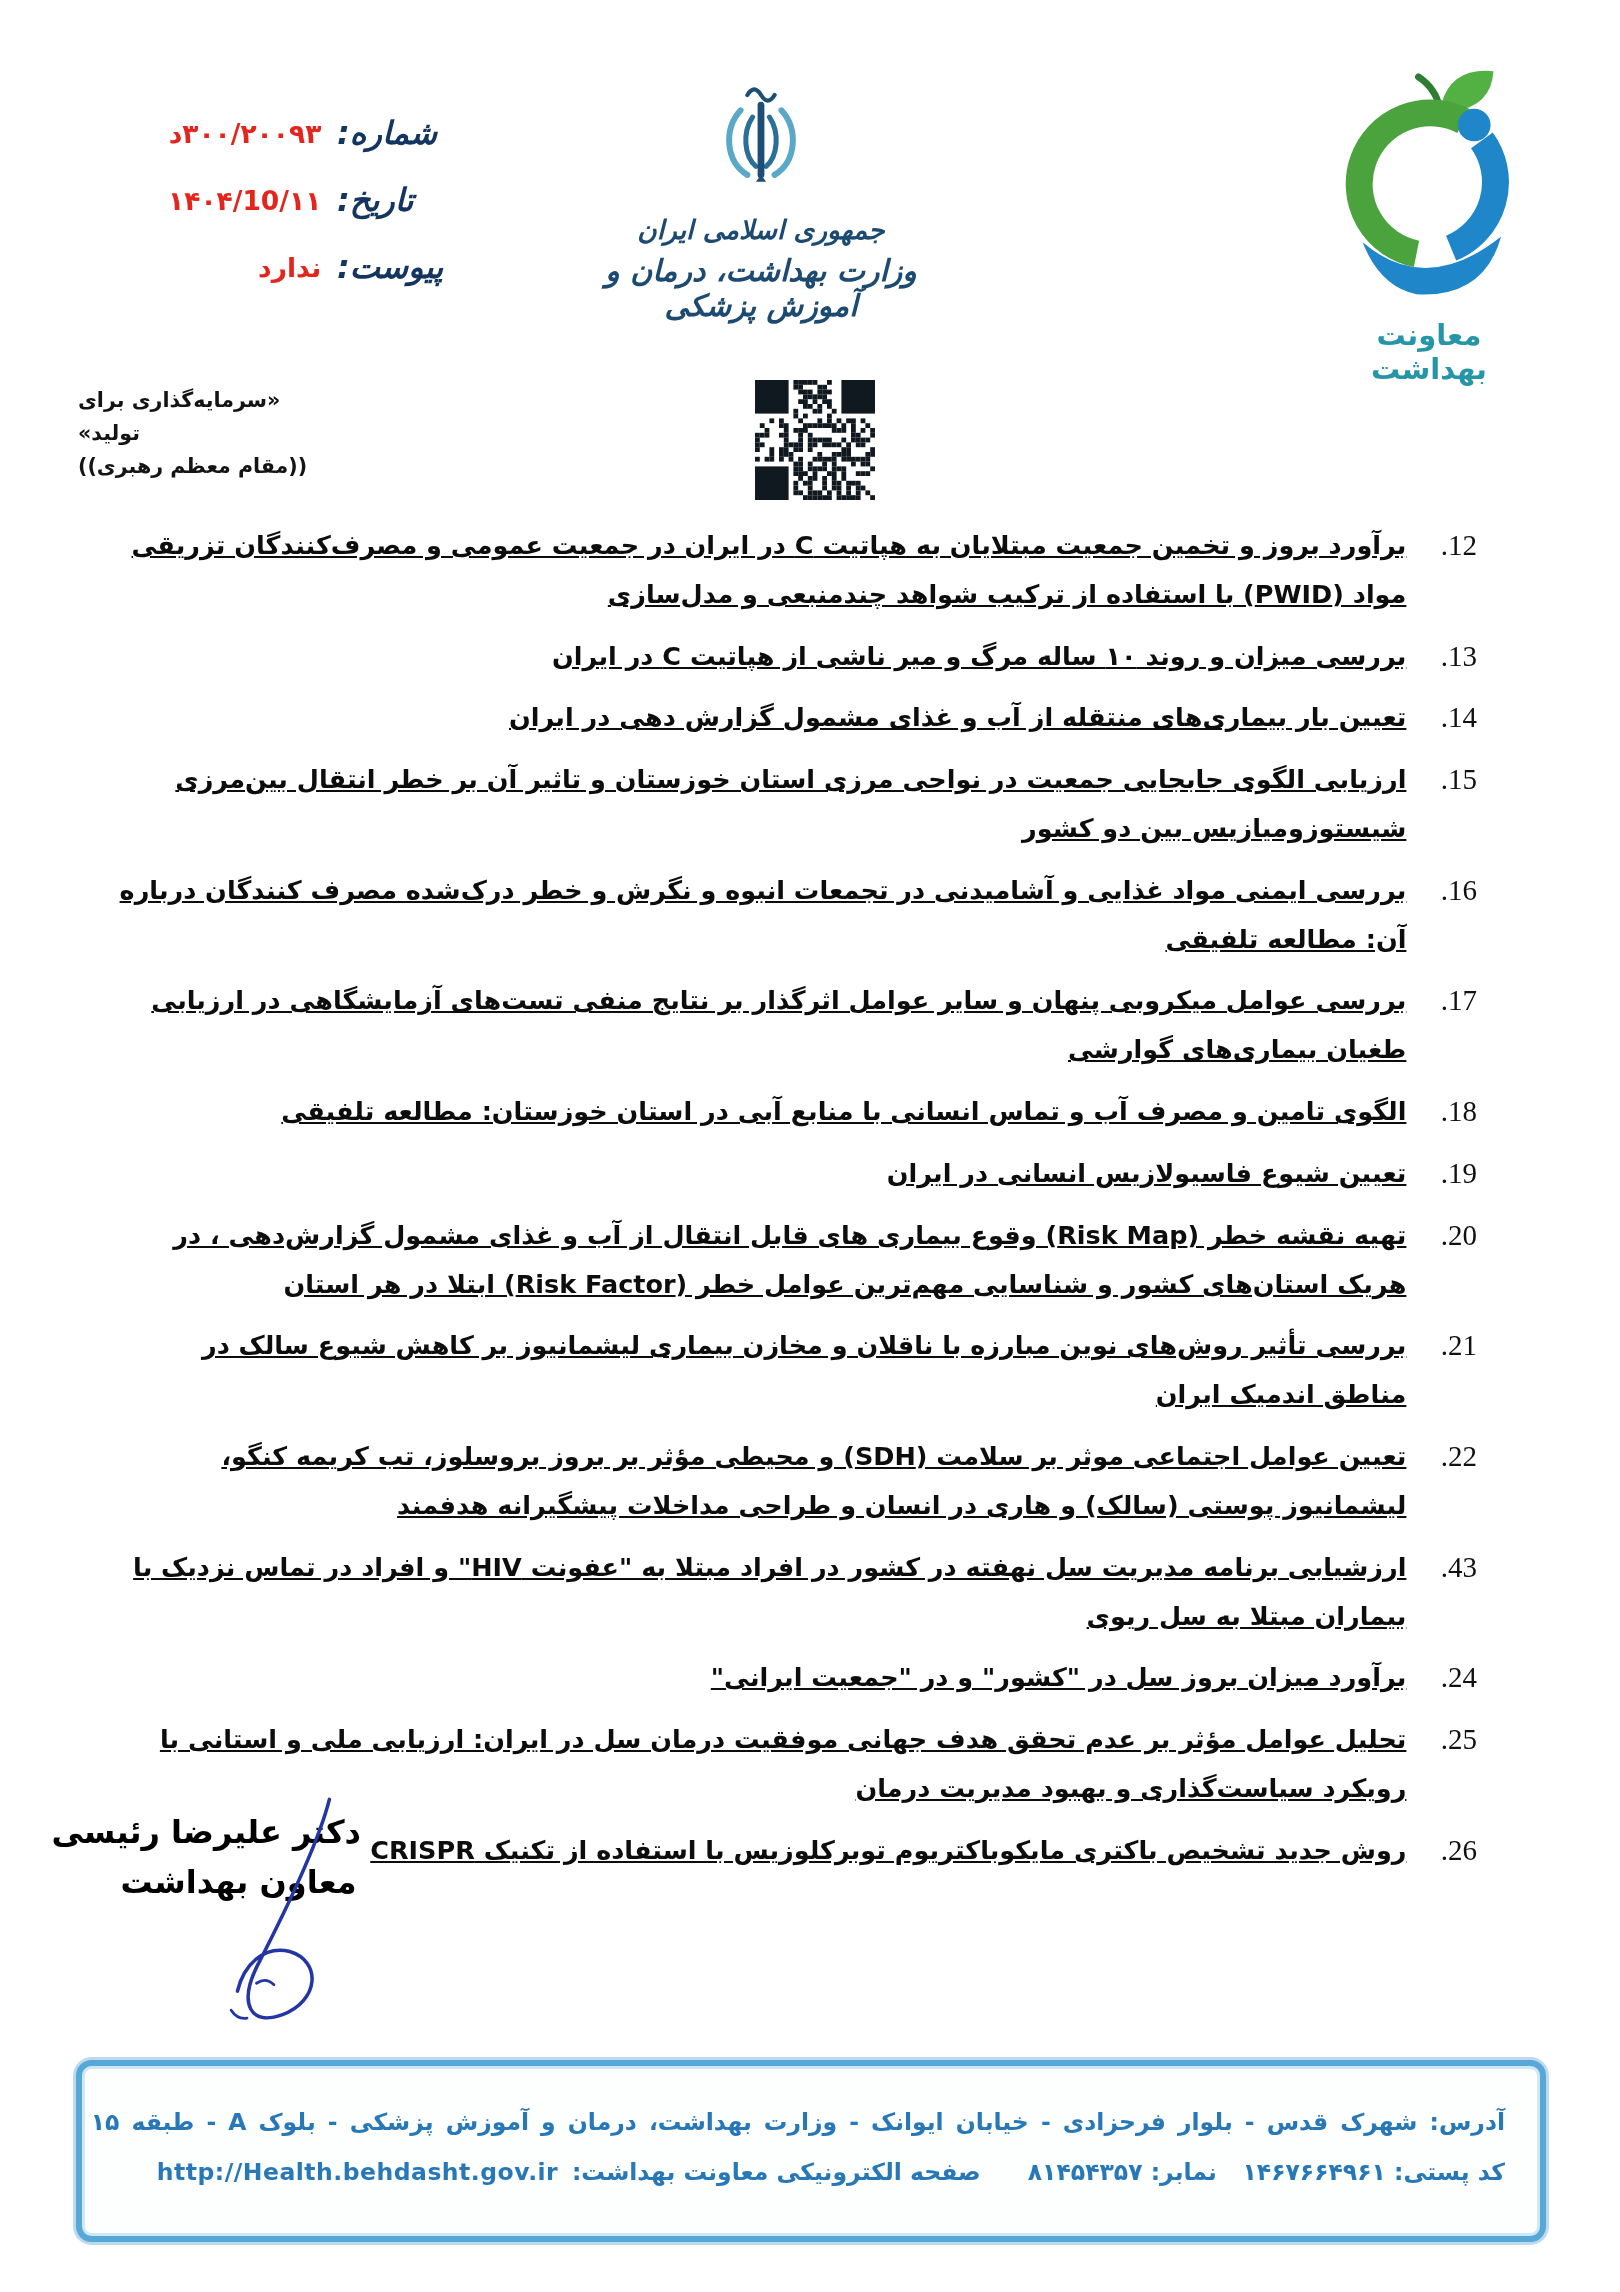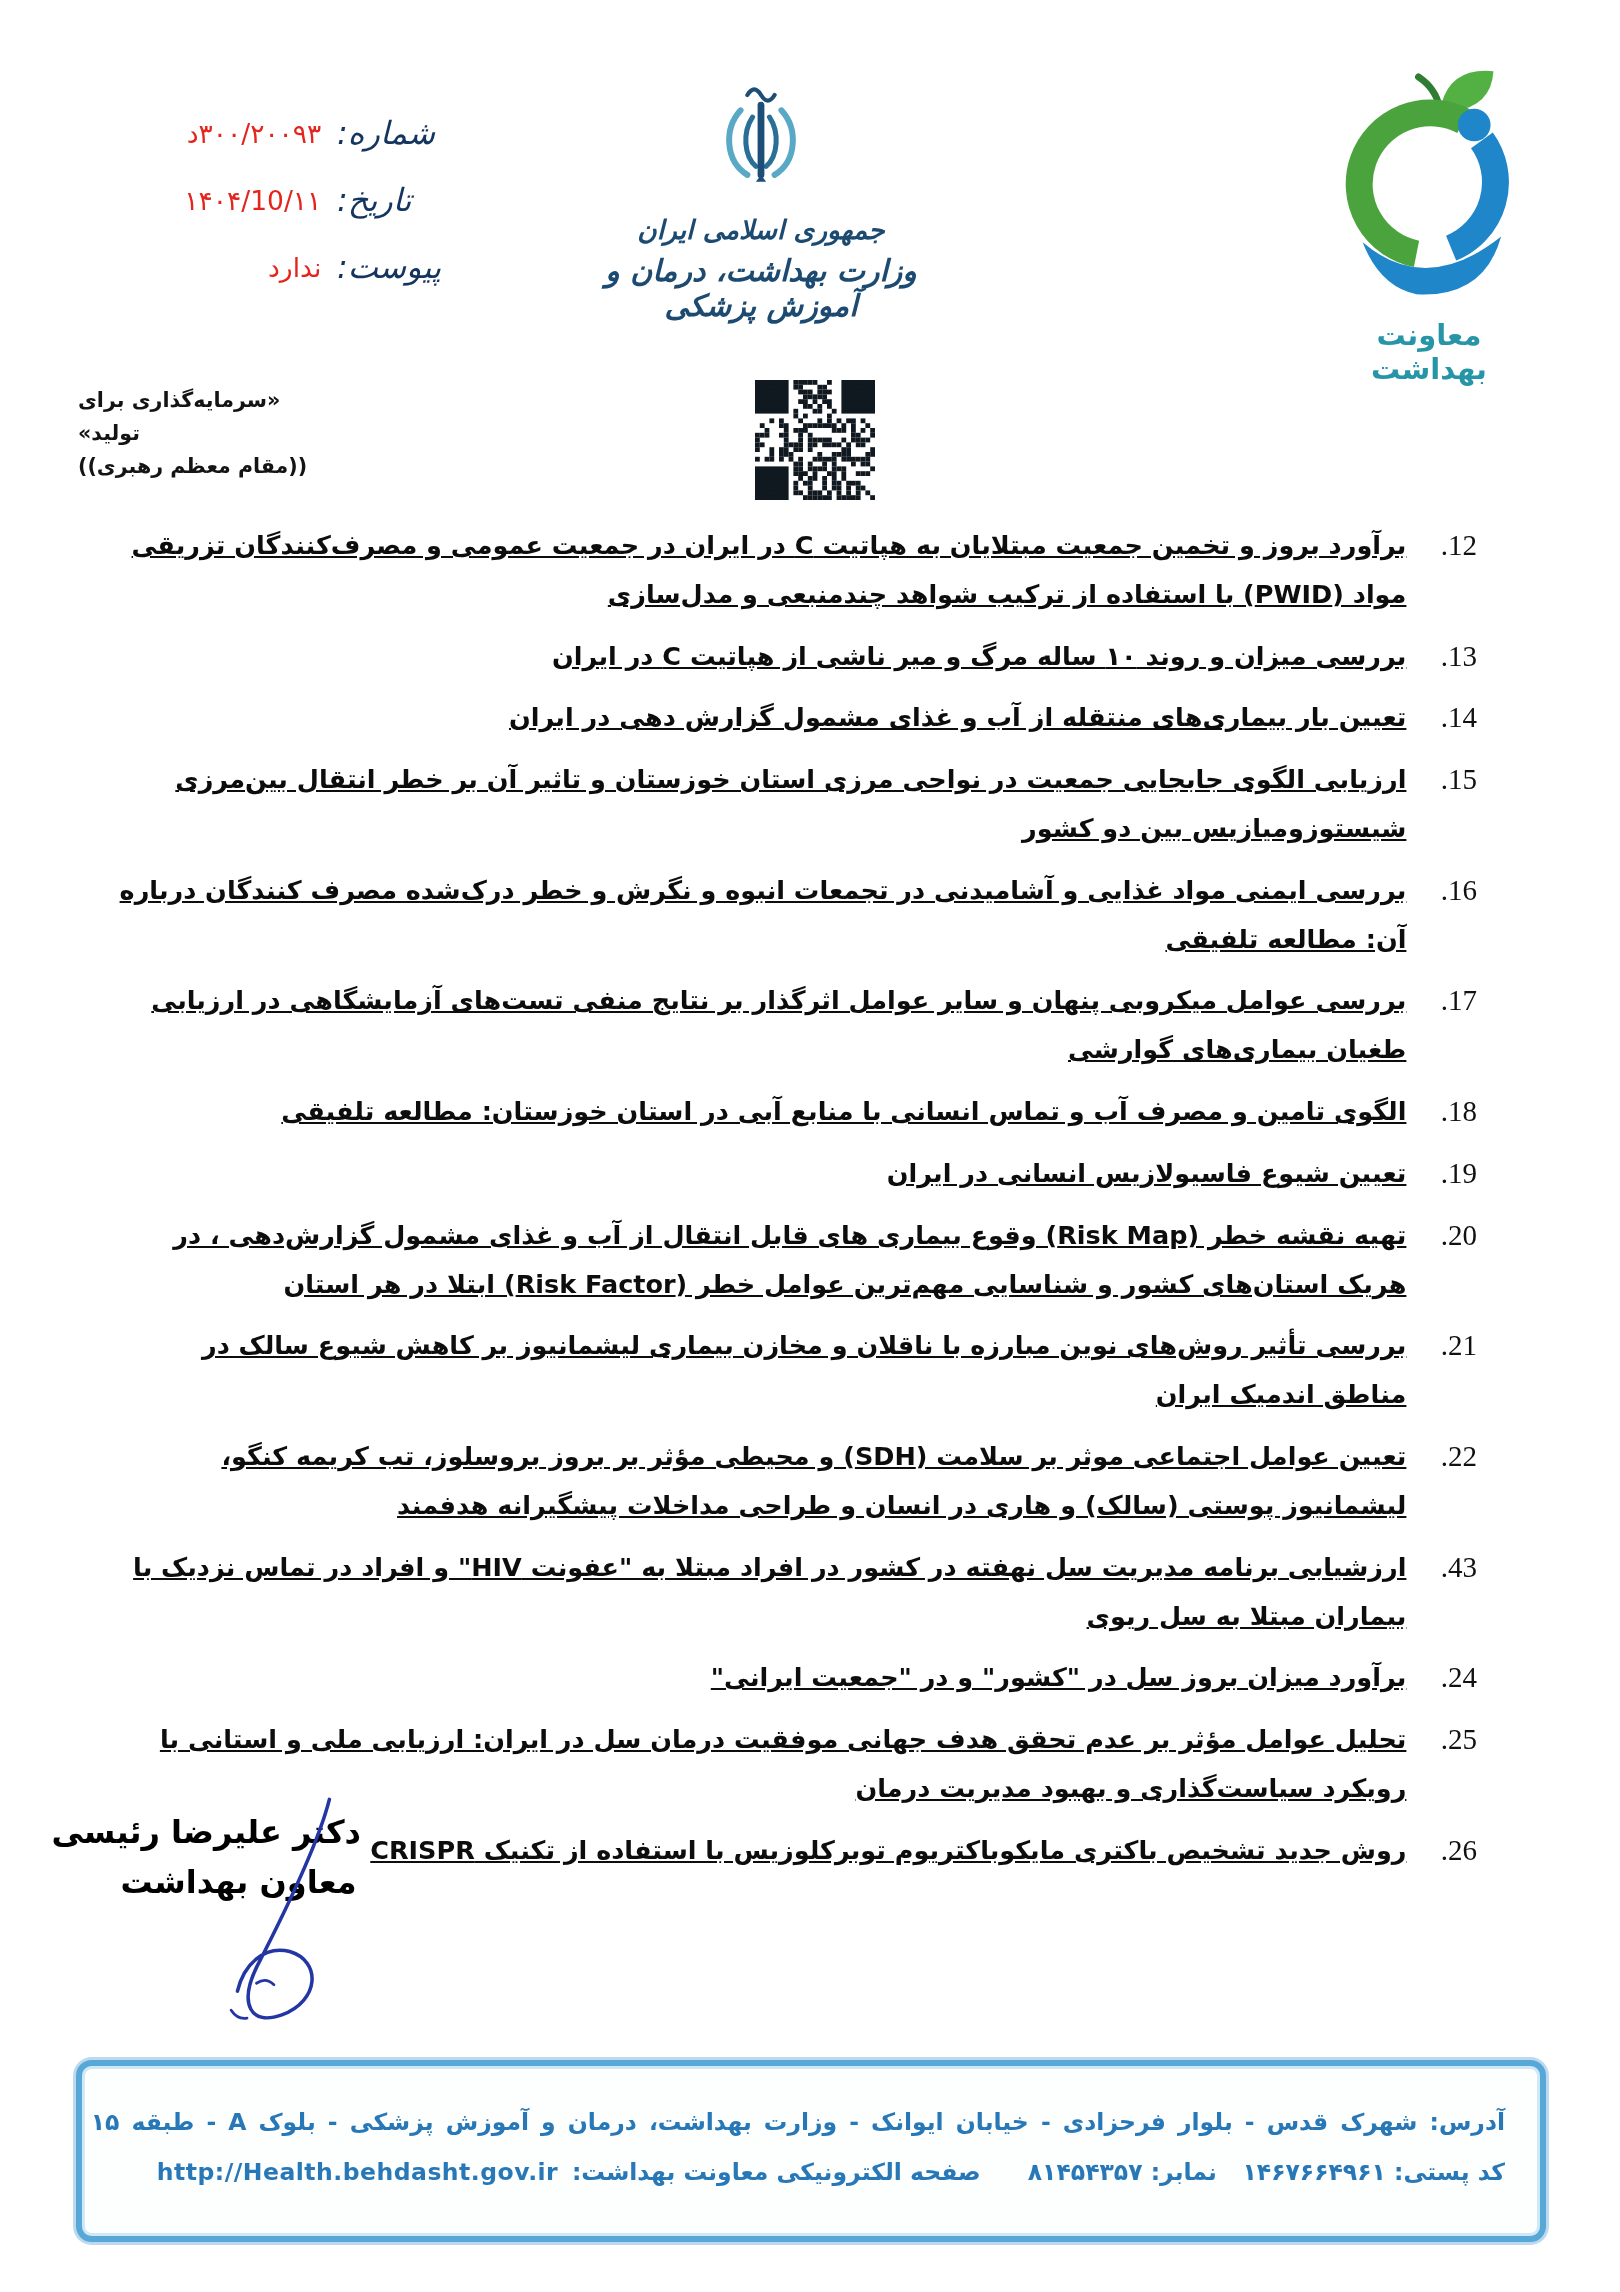--- a/index.html
+++ b/index.html
@@ -3,22 +3,22 @@
 <meta charset="utf-8">
 <style>
   html,body{margin:0;padding:0;}
   body{
     width:1620px;height:2293px;position:relative;background:#ffffff;
     font-family:"DejaVu Sans", sans-serif;overflow:hidden;
   }
   
   .meta{position:absolute;top:114px;left:82px;width:392px;}
   .meta-row{display:flex;direction:rtl;align-items:center;margin-bottom:29px;gap:15.7px;}
-  .meta-label{font-weight:normal;font-style:italic;font-size:32px;color:#14355f;min-width:137px;text-align:left;}
-  .meta-value{color:#e3251d;font-weight:normal;font-size:26.5px;white-space:nowrap;margin-left:16px;}
+  .meta-label{font-weight:bold;font-style:italic;font-size:32px;color:#14355f;min-width:137px;text-align:left;}
+  .meta-value{color:#e3251d;font-weight:bold;font-size:26.5px;white-space:nowrap;margin-left:16px;}
   
   .slogan{position:absolute;top:384px;left:78px;width:245px;text-align:left;
     font-size:20.6px;font-weight:bold;color:#141414;line-height:33px;direction:rtl;}
   
   .center-head{position:absolute;top:69px;left:555px;width:412px;text-align:center;direction:rtl;color:#1c4a70;}
   .emblem-wrap{height:137px;}
   .gov-line1{font-size:26.5px;font-weight:bold;font-style:italic;margin-top:7.8px;}
   .gov-line2{font-size:30px;font-weight:bold;font-style:italic;margin-top:7.8px;}
   
   .qr{position:absolute;left:755px;top:380px;width:120px;height:120px;}

